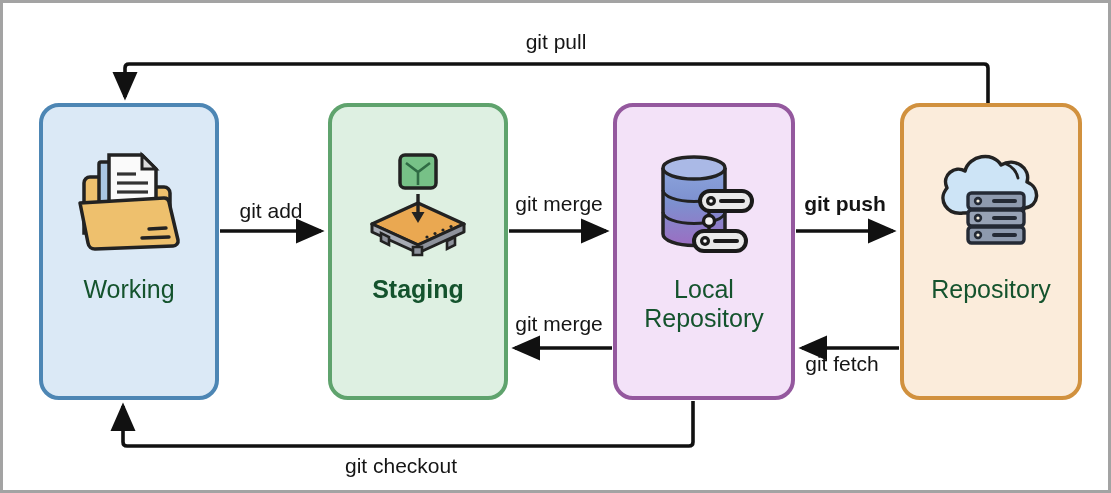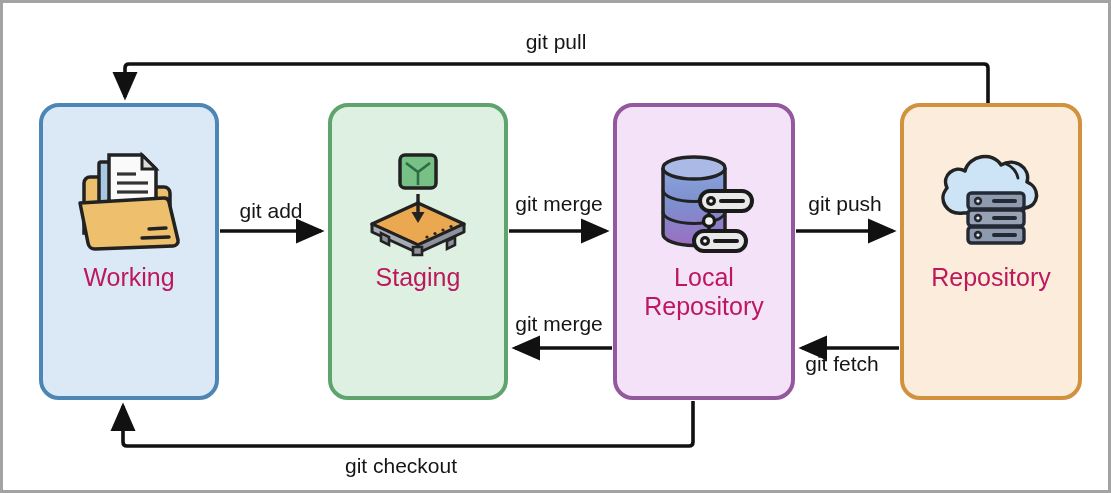--- a/index.html
+++ b/index.html
@@ -7,23 +7,23 @@
     position:relative;width:1111px;height:493px;background:#ffffff;
     font-family:"Liberation Sans", sans-serif;color:#1c1c1c;overflow:hidden;
     border:3px solid #a3a3a3;box-sizing:border-box;
   }
   .node{
     position:absolute;top:100px;width:180px;height:297px;border-radius:20px;
     border:4px solid;box-sizing:border-box;display:flex;flex-direction:column;
     align-items:center;padding-top:40px;
   }
   .node .icon{width:122px;height:112px;flex:0 0 auto;}
-  .node .label{margin-top:4px;text-align:center;font-size:25px;line-height:29px;color:#be185d;}
+  .node .label{margin-top:16px;text-align:center;font-size:25px;line-height:29px;color:#14532d;}
   .node-wd{left:36px;background:#dbe9f6;border-color:#4d86b4;}
-  .node-sa{left:325px;background:#def0e2;border-color:#5fa36d;}
+  .node-sa{left:325px;background:#def0e2;border-color:#5fa36d;font-weight:bold;}
   .node-lr{left:610px;width:182px;background:#f3e2f8;border-color:#94589e;}
   .node-rr{left:897px;width:182px;background:#fbecdb;border-color:#d1913e;}
   .arrows{position:absolute;left:0;top:0;width:1111px;height:493px;pointer-events:none;}
   .edge-label{
     position:absolute;transform:translate(-50%,-50%);white-space:nowrap;
     font-size:21px;color:#151515;background:transparent;
   }
 </style>
 </head>
 <body>
@@ -41,21 +41,21 @@
     <path d="M506,228 L603,228" fill="none" stroke="#111" stroke-width="3.6" marker-end="url(#arr)"></path>
     <path d="M793,228 L890,228" fill="none" stroke="#111" stroke-width="3.6" marker-end="url(#arr)"></path>
     <path d="M896,345 L799,345" fill="none" stroke="#111" stroke-width="3.6" marker-end="url(#arr)"></path>
     <path d="M609,345 L512,345" fill="none" stroke="#111" stroke-width="3.6" marker-end="url(#arr)"></path>
     <path d="M690,398 L690,439 Q690,443 686,443 L124,443 Q120,443 120,439 L120,403" fill="none" stroke="#111" stroke-width="3.6" marker-end="url(#arr)"></path>
   </svg>
 
   <div class="edge-label" style="left:553px;top:39px;">git pull</div>
   <div class="edge-label" style="left:268px;top:208px;">git add</div>
   <div class="edge-label" style="left:556px;top:201px;">git merge</div>
-  <div class="edge-label" style="left:842px;top:201px;">git push</div>
+  <div class="edge-label" style="left:842px;top:201px;font-weight:bold;">git push</div>
   <div class="edge-label" style="left:839px;top:321px;margin-top:40px;">git fetch</div>
   <div class="edge-label" style="left:556px;top:321px;">git merge</div>
   <div class="edge-label" style="left:398px;top:463px;">git checkout</div>
 
   <div class="node node-wd">
     <svg class="icon" viewBox="0 0 122 112">
       <path d="M16,36 a6,6 0 0 1 6,-6 h20 l9,10 h45 a6,6 0 0 1 6,6 v40 h-86 z" fill="#eec06d" stroke="#222" stroke-width="3.5"></path>
       <rect x="31" y="15" width="47" height="64" rx="2" fill="#a9c6e2" stroke="#222" stroke-width="3.5"></rect>
       <path d="M41,8 h33 l14,14 v58 h-47 z" fill="#fafafa" stroke="#222" stroke-width="3.5"></path>
       <path d="M74,8 l14,14 h-14 z" fill="#dcdcdc" stroke="#222" stroke-width="3"></path>

